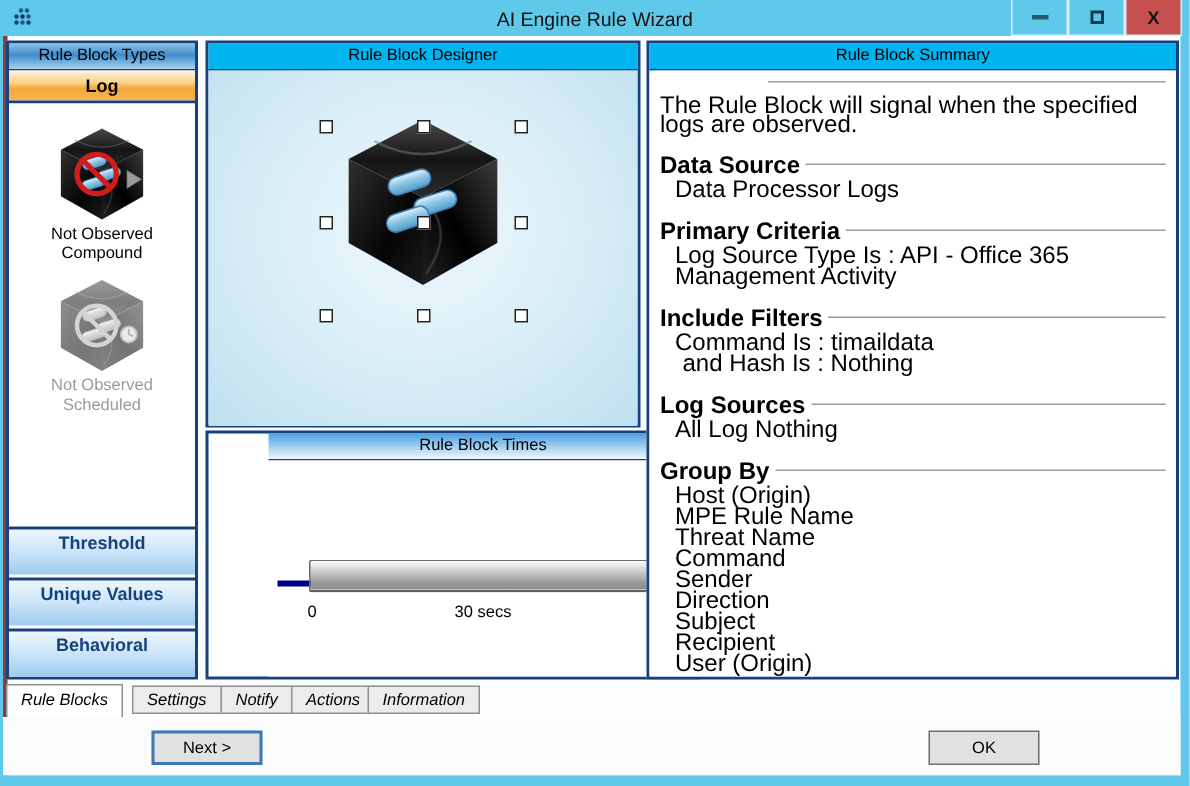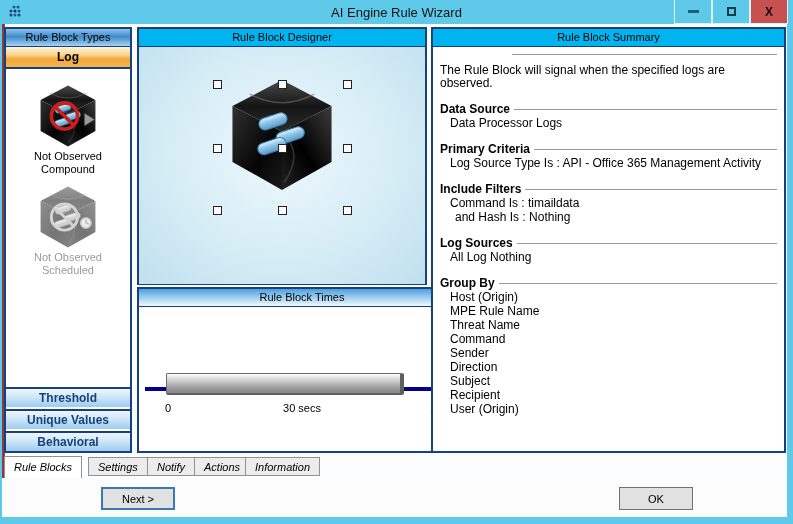--- a/index.html
+++ b/index.html
@@ -36,46 +36,46 @@
              background:linear-gradient(180deg,#fdf4dd 0%,#fbd38a 40%,#f3a93c 60%,#f6b450 100%);
              border-bottom:2px solid #16417c; cursor:pointer; }
   .type-list { flex:1; display:flex; flex-direction:column; align-items:center; background:#fff; }
   .type-item { display:flex; flex-direction:column; align-items:center; cursor:pointer; }
   .type-item .ticon { width:66px; height:62px; }
   .type-item .tlabel { font-size:11px; color:#000; text-align:center; line-height:13px; margin-top:3px; }
   .type-item.disabled .tlabel { color:#9a9a9a; }
   .it-observed { margin-top:7px; }
   .it-notobs { margin-top:16px; }
   .it-sched { margin-top:10px; }
-  .accordion-btn { height:20px; line-height:18px; margin-top:2px; text-align:center; font-size:12px; font-weight:bold; color:#16417c;
+  .accordion-btn { height:32px; line-height:18px; margin-top:2px; text-align:center; font-size:12px; font-weight:bold; color:#16417c;
                    background:linear-gradient(180deg,#eef6fd 0%,#cfe6f9 45%,#9ecbee 100%);
                    border-top:2px solid #16417c; cursor:pointer; }
   .accordion-btn:first-of-type { margin-top:auto; }
 
   
   .designer-panel { left:137px; top:27px; width:290px; height:258px; }
   .designer-canvas { position:relative; width:100%; height:237px;
                      background:radial-gradient(ellipse at 50% 45%, #eef8fc 0%, #d6edf6 55%, #bfe0ee 100%); }
   .handle { position:absolute; width:9px; height:9px; background:#fff; border:1px solid #222; }
   .designer-cube { position:absolute; left:81px; top:32px; width:124px; height:112px; }
 
-  .times-panel { left:137px; top:287px; width:330px; height:166px; }
+  .times-panel { left:137px; top:287px; width:330px; height:166px;padding-left:40px; }
   .times-body { position:relative; width:100%; height:144px; background:#fff; }
   .slider-line { position:absolute; left:6px; right:6px; top:80px; height:4px; background:#00008b; }
   .slider-bar { position:absolute; left:27px; width:238px; top:66px; height:22px; cursor:pointer;
                 background:linear-gradient(180deg,#fdfdfd 0%,#cfcfcf 35%,#9a9a9a 75%,#8b8b8b 100%);
                 border:1px solid #6a6a6a; border-right:4px solid #5f5f5f; border-bottom:2px solid #5f5f5f; border-radius:2px; }
   .slider-ticks { position:absolute; left:0; right:0; top:95px; height:16px; font-size:11px; color:#000; }
   .tick-0 { position:absolute; left:26px; }
   .tick-mid { position:absolute; left:0; right:0; text-align:center; }
   .tick-max { position:absolute; right:8px; }
 
   
   .summary-panel { left:431px; top:27px; width:355px; height:426px; }
-  .summary-body { padding:4px 7px 0 7px; font-size:12px; color:#000; overflow:hidden; height:404px; background:#fff; }
+  .summary-body { padding:4px 7px 0 7px; font-size:16px; color:#000; overflow:hidden; height:404px; background:#fff; }
   .top-rule { margin-left:72px; border-top:1px solid #9a9a9a; height:1px; margin-top:3px; }
   .summary-intro { margin-top:9px; line-height:13px; }
   .sec-title { display:flex; margin-top:12px; font-weight:bold; }
   .sec-title .rule { flex:1; border-top:1px solid #9a9a9a; margin-top:7px; margin-left:4px; }
   .sec-line { padding-left:10px; line-height:14px; }
   .sec-line.indent2 { padding-left:15px; }
 
   
   .tabbar { position:absolute; left:4px; top:456px; height:22px; width:780px;font-style:italic; }
   .tab { position:absolute; top:1px; height:19px; padding:0 9px; line-height:18px; font-size:11px; color:#000;

